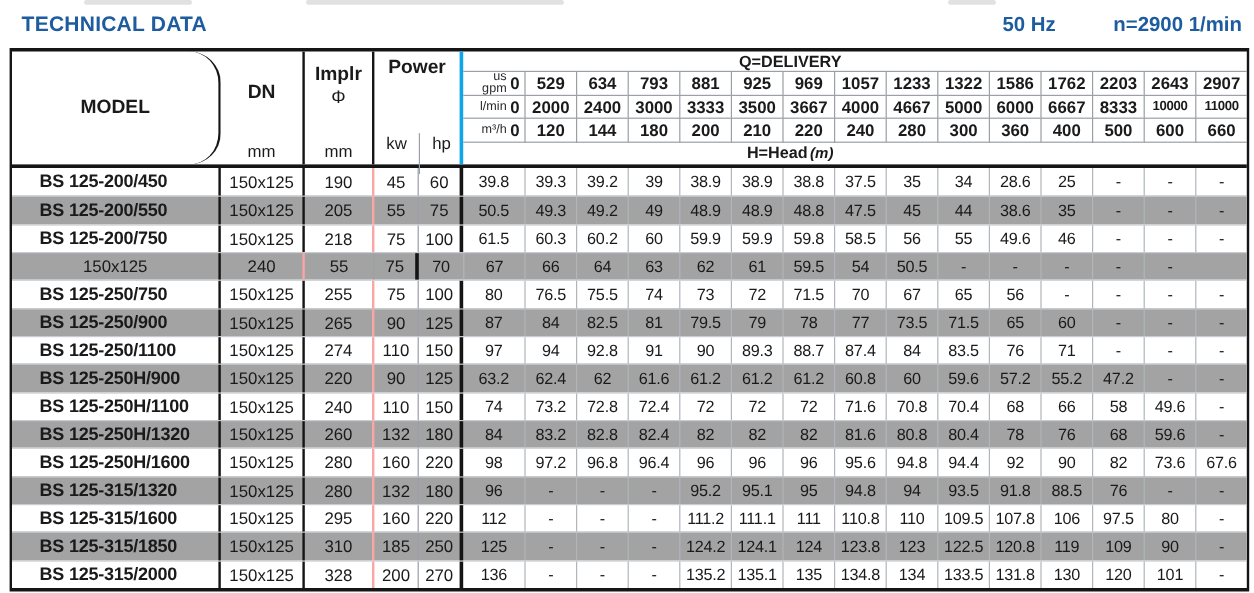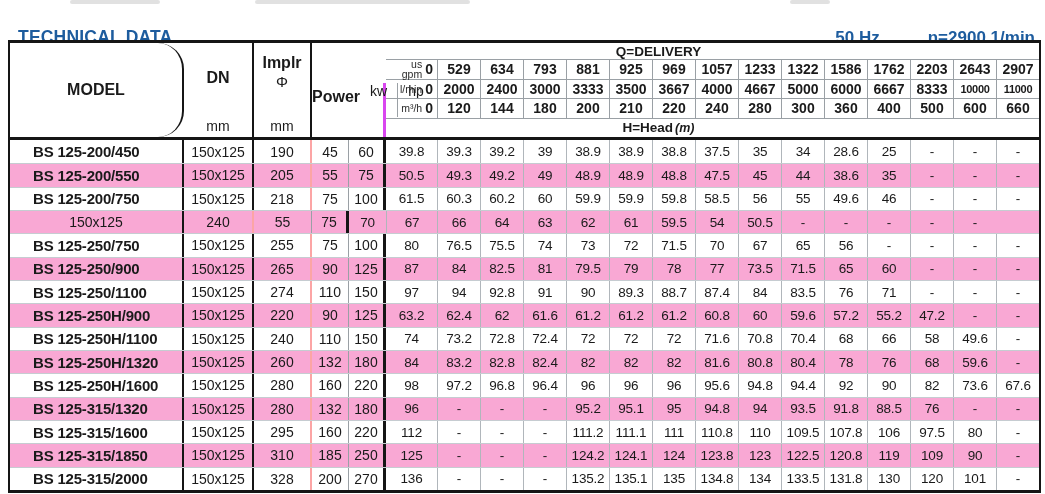--- a/index.html
+++ b/index.html
@@ -3,41 +3,41 @@
 <meta charset="utf-8">
 <style>
   * { box-sizing: border-box; margin: 0; padding: 0; }
   html,body { width:1045px; height:494px; background:#ffffff;
     font-family:"Liberation Sans","DejaVu Sans",sans-serif; color:#1a1a1a;
     position:relative; overflow:hidden; }
 
   
   .artifact { position:absolute; top:0; height:4px; background:#c9c9c9; opacity:.55; border-radius:2px; }
 
-  .topbar { position:absolute; left:18px; right:10px; top:27px;
+  .topbar { position:absolute; left:18px; right:10px; top:10px;
     display:flex; justify-content:space-between; align-items:center; }
   .title { color:#1d5c9e; font-weight:bold; font-size:17.5px; letter-spacing:.2px; }
   .rightinfo { display:flex; gap:48px; color:#1d5c9e; font-weight:bold; font-size:17px; padding-top:1px; }
 
   .tbl { position:absolute; left:8px; top:40px; width:1033px;
     border:2px solid #151515; border-top-width:3px; border-bottom-width:3px; background:#fff; }
 
   
   .hdr { display:grid; grid-template-columns:174px 70px 58px 74px 653px;
     height:97px; border-bottom:3px solid #151515; }
   .h-model { border-right:2px solid #151515; display:flex; align-items:center; justify-content:center;
     font-weight:bold; font-size:16px;border-radius:26px; }
   .h-dn { border-right:2px solid #151515; display:flex; flex-direction:column; align-items:center; }
   .h-dn .big { font-weight:bold; font-size:16px; margin-top:26px; }
   .h-implr { border-right:2px solid #151515; display:flex; flex-direction:column; align-items:center; }
   .h-implr .big { font-weight:bold; font-size:16px; margin-top:11px; }
   .h-implr .phi { font-size:15px; margin-top:1px; }
   .spacer { flex:1; }
   .unit-mm { font-size:14px; margin-bottom:3px; }
-  .h-power { border-right:3px solid #d946ef; display:flex; flex-direction:row;margin-top:40px; }
+  .h-power { border-right:3px solid #0ea5e9; display:flex; flex-direction:column; }
   .h-power .big { font-weight:bold; font-size:16px; text-align:center; margin-top:5px; }
   .kwhp { display:grid; grid-template-columns:37px 37px; height:26px; }
   .kwhp div { display:flex; align-items:flex-end; justify-content:center; font-size:14px; padding-bottom:18px; }
   .kwhp .hp { border-left:1px solid #9aa0a5; }
 
   .h-q { display:flex; flex-direction:column; }
   .qdel { height:17px; display:flex; align-items:center; justify-content:center;
     font-weight:bold; font-size:13.5px; border-bottom:1px solid #9aa0a5; }
   .qdel span, .fhead span.inner { position:relative; left:-54px; }
   .fgrid { display:grid; grid-template-columns:51px repeat(14,43px); grid-auto-rows:19.5px; }
@@ -49,21 +49,21 @@
   .funit .l2 { display:block; }
   .fzero { font-weight:bold; font-size:14px; }
   .fhead { flex:1; display:flex; align-items:center; justify-content:center;
     font-weight:bold; font-size:13.5px; }
   .fhead .m { font-style:italic; font-size:12.5px; margin-left:2px; }
 
   
   .trow { display:grid; grid-template-columns:174px 70px 58px 37px 37px 51px repeat(14,43px);
     height:23.33px; border-top:1px solid #c6ccd1; }
   .trow:first-child { border-top:none; }
-  .trow.alt { background:#f9a8d4; }
+  .trow.alt { background:#a3a3a3; }
   .c { display:flex; align-items:center; justify-content:center; font-size:13.5px; }
   .c-model { justify-content:flex-start; padding-left:23px; font-weight:bold; font-size:15px;
     border-right:2px solid #151515; letter-spacing:-0.2px; }
   .c-dn { border-right:2px solid #151515; font-size:14px; }
   .c-imp { border-right:2px solid #fca5a5; font-size:14px; }
   .c-kw { border-right:1px solid #9aa0a5; font-size:14px; }
   .c-hp { border-right:3px solid #151515; font-size:14px; }
   .c-d { letter-spacing:-0.2px; }
   .c-d:not(.d0) { border-left:1px solid #b0b6bb; }
 </style>

